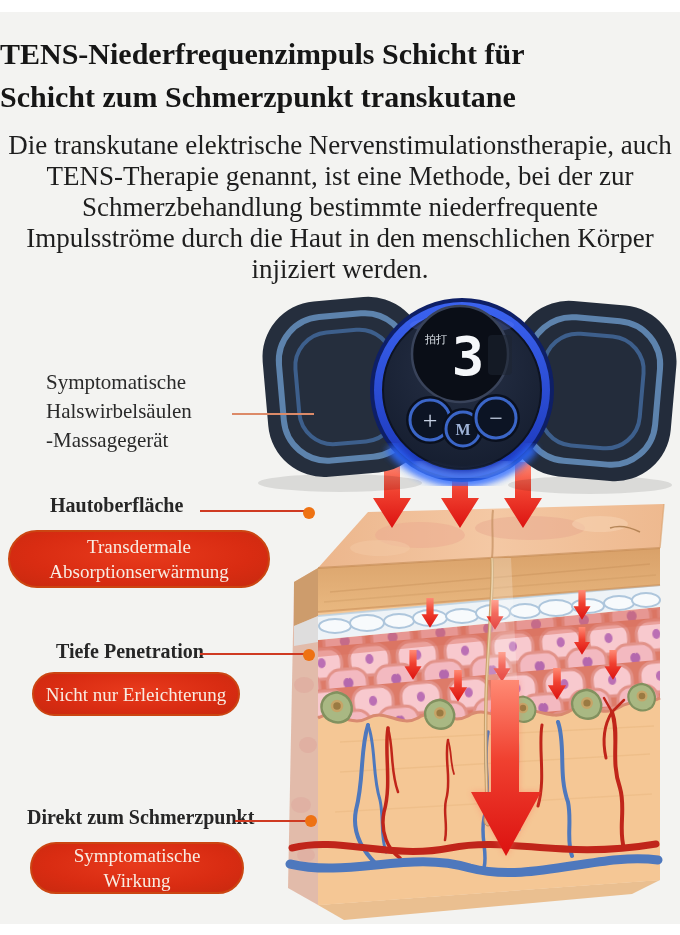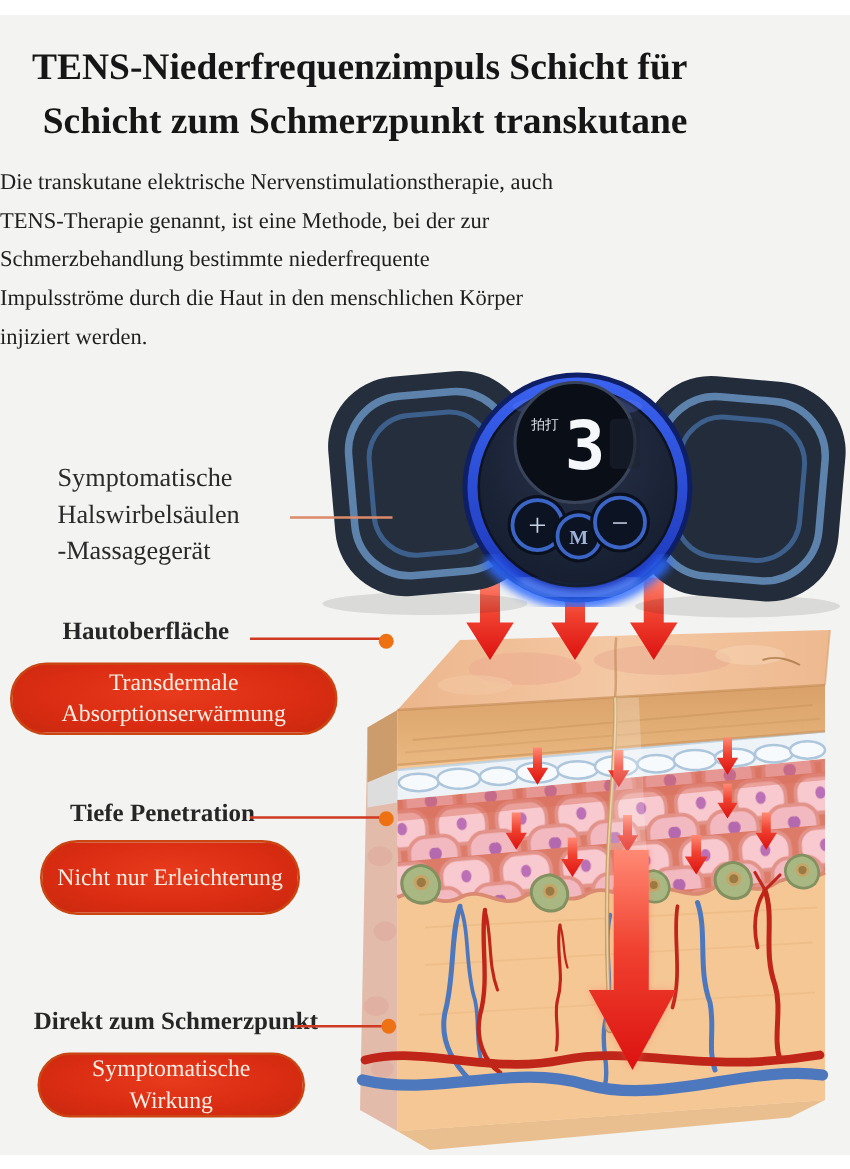--- a/index.html
+++ b/index.html
@@ -1,23 +1,23 @@
 <!DOCTYPE html>
 <html><head>
 <meta charset="utf-8">
 <style>
   html,body{margin:0;padding:0;background:#ffffff;}
   .page{position:relative;width:680px;height:935px;overflow:hidden;background:#ffffff;
         font-family:"Liberation Serif", serif;}
   .canvas{position:absolute;left:0;top:12px;width:680px;height:912px;background:#f3f3f1;}
 
-  .title{position:absolute;left:0;top:32px;width:550px;text-align:right;
+  .title{position:absolute;left:0;top:32px;width:550px;text-align:left;
          font-weight:bold;font-size:30px;line-height:43px;color:#161616;}
-  .intro{position:absolute;left:0;top:130px;width:680px;
-         font-size:18px;line-height:31px;color:#1e1e1e;}
+  .intro{position:absolute;left:0;top:130px;width:680px;text-align:center;
+         font-size:27px;line-height:31px;color:#1e1e1e;}
 
   .device-label{position:absolute;left:46px;top:368px;font-size:21px;line-height:29px;color:#2a2a2a;}
   .leader{position:absolute;height:2px;}
   .leader.salmon{background:#dc8a68;}
   .leader.red{background:#cf3a22;}
   .dot{position:absolute;width:12px;height:12px;border-radius:50%;background:#ee7213;}
 
   .anno-label{position:absolute;font-size:20px;color:#262626;white-space:nowrap;font-weight:bold;}
   .pill{position:absolute;box-sizing:border-box;border-radius:32px;
         background:radial-gradient(ellipse at 50% 42%, #e83a1c 0%, #d92c12 60%, #c8290f 100%);
@@ -273,19 +273,19 @@
   <div class="leader salmon" style="left:232px;top:413px;width:82px;"></div>
 
   <div class="anno-label" style="left:50px;top:494px;">Hautoberfläche</div>
   <div class="leader red" style="left:200px;top:510px;width:110px;"></div>
   <div class="dot" style="left:303px;top:507px;"></div>
   <div class="pill" style="left:8px;top:530px;width:262px;height:58px;">Transdermale Absorptionserwärmung</div>
 
   <div class="anno-label" style="left:56px;top:640px;">Tiefe Penetration</div>
   <div class="leader red" style="left:200px;top:653px;width:108px;"></div>
   <div class="dot" style="left:303px;top:649px;"></div>
-  <div class="pill" style="left:32px;top:672px;width:208px;height:60px;">Nicht nur Erleichterung</div>
+  <div class="pill" style="left:32px;top:672px;width:208px;height:44px;">Nicht nur Erleichterung</div>
 
   <div class="anno-label" style="left:27px;top:806px;">Direkt zum Schmerzpunkt</div>
   <div class="leader red" style="left:235px;top:820px;width:73px;"></div>
   <div class="dot" style="left:305px;top:815px;"></div>
   <div class="pill" style="left:30px;top:842px;width:214px;height:52px;">Symptomatische Wirkung</div>
 </div>
 
 </body></html>

